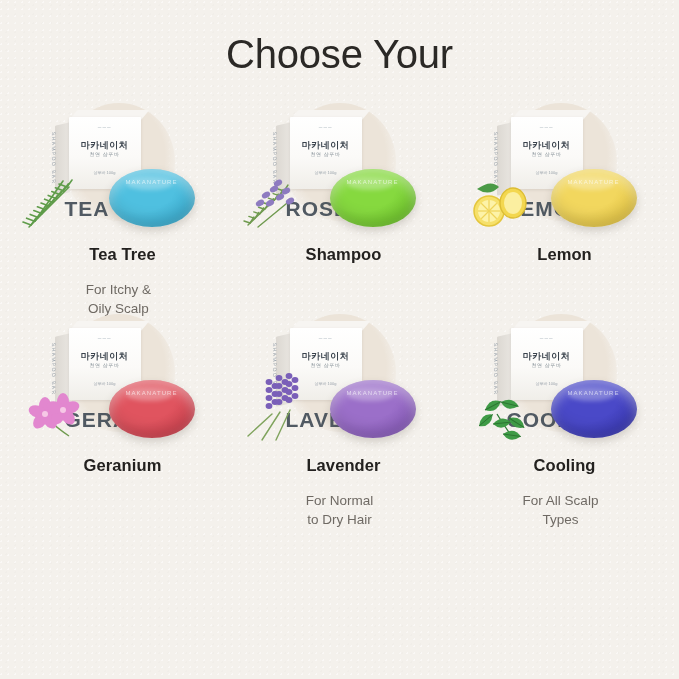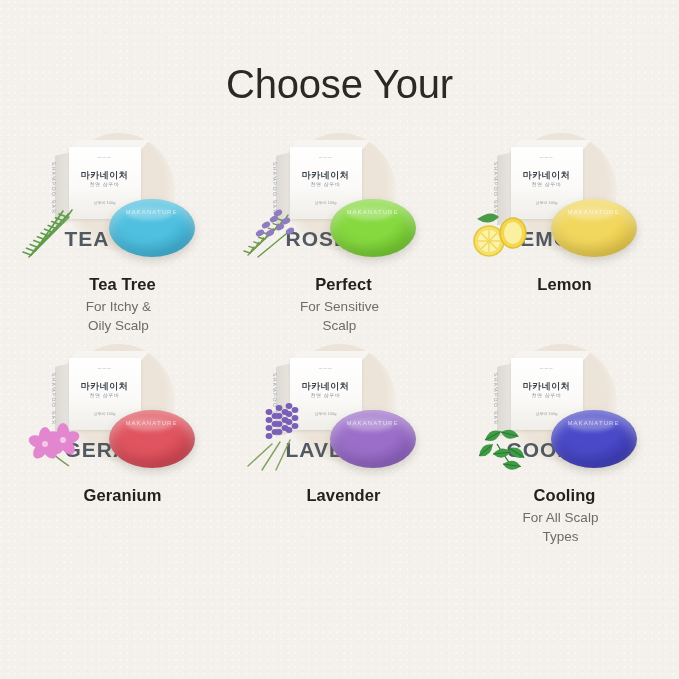--- a/index.html
+++ b/index.html
@@ -31,21 +31,21 @@
     position: relative;
     z-index: 1;
     width: 679px;
     height: 679px;
     box-sizing: border-box;
   }
 
   
   .heading {
     text-align: center;
-    padding-top: 58px;
+    padding-top: 28px;
     color: #2b2926;
     font-size: 40px;
     font-weight: 400;
     line-height: 1.33;
     letter-spacing: -0.2px;
   }
   .heading .line { display: block; }
 
   
   .grid {
@@ -230,21 +230,21 @@
   .name {
     margin-top: 12px;
     font-size: 16.5px;
     font-weight: 700;
     color: #23211f;
     letter-spacing: .1px;
     text-align: center;
     margin-left: 8px;
   }
   .desc {
-    margin-top: 3px;
+    margin-top: 16px;
     font-size: 13.5px;
     color: #6f6a64;
     line-height: 1.42;
     text-align: center;
     max-width: 180px;
   }
 </style>
 </head>
 <body>
 
@@ -365,25 +365,21 @@
                 <ellipse cx="32" cy="14" rx="4.4" ry="3" transform="rotate(-30 32 14)"></ellipse>
                 <ellipse cx="44" cy="32" rx="4.4" ry="3" transform="rotate(-30 44 32)"></ellipse>
         </g>
             </svg></div>
 
       <div class="bar" style="background: radial-gradient(at 36% 28%, rgb(134, 217, 63) 0%, rgb(134, 217, 63) 45%, rgb(95, 180, 32) 100%);">
         <div class="emboss">MAKANATURE</div>
       </div>
     </div>
 
-    <div class="name">Perfect</div>
-    <div class="desc">
-      <span>For Sensitive</span><br>
-      <span>Scalp</span>
-    </div>
+    <div class="name">Shampoo</div>
   </div>
 
   <div class="card">
     <div class="shot">
       <div class="halo"></div>
 
       <div class="box">
         <div class="top"></div>
         <div class="side">
           <div class="vtext">SHAMPOO BAR</div>
@@ -526,20 +522,24 @@
                 <ellipse cx="-3" cy="-24" rx="3.4" ry="3" fill="#7a5fb8"></ellipse>
         </g>
       </svg></div>
 
       <div class="bar" style="background: radial-gradient(at 36% 28%, rgb(155, 111, 201) 0%, rgb(155, 111, 201) 45%, rgb(123, 79, 174) 100%);">
         <div class="emboss">MAKANATURE</div>
       </div>
     </div>
 
     <div class="name">Lavender</div>
+    <div class="desc">
+      <span>For Normal</span><br>
+      <span>to Dry Hair</span>
+    </div>
   </div>
 
   <div class="card">
     <div class="shot">
       <div class="halo"></div>
 
       <div class="box">
         <div class="top"></div>
         <div class="side">
           <div class="vtext">SHAMPOO BAR</div>

